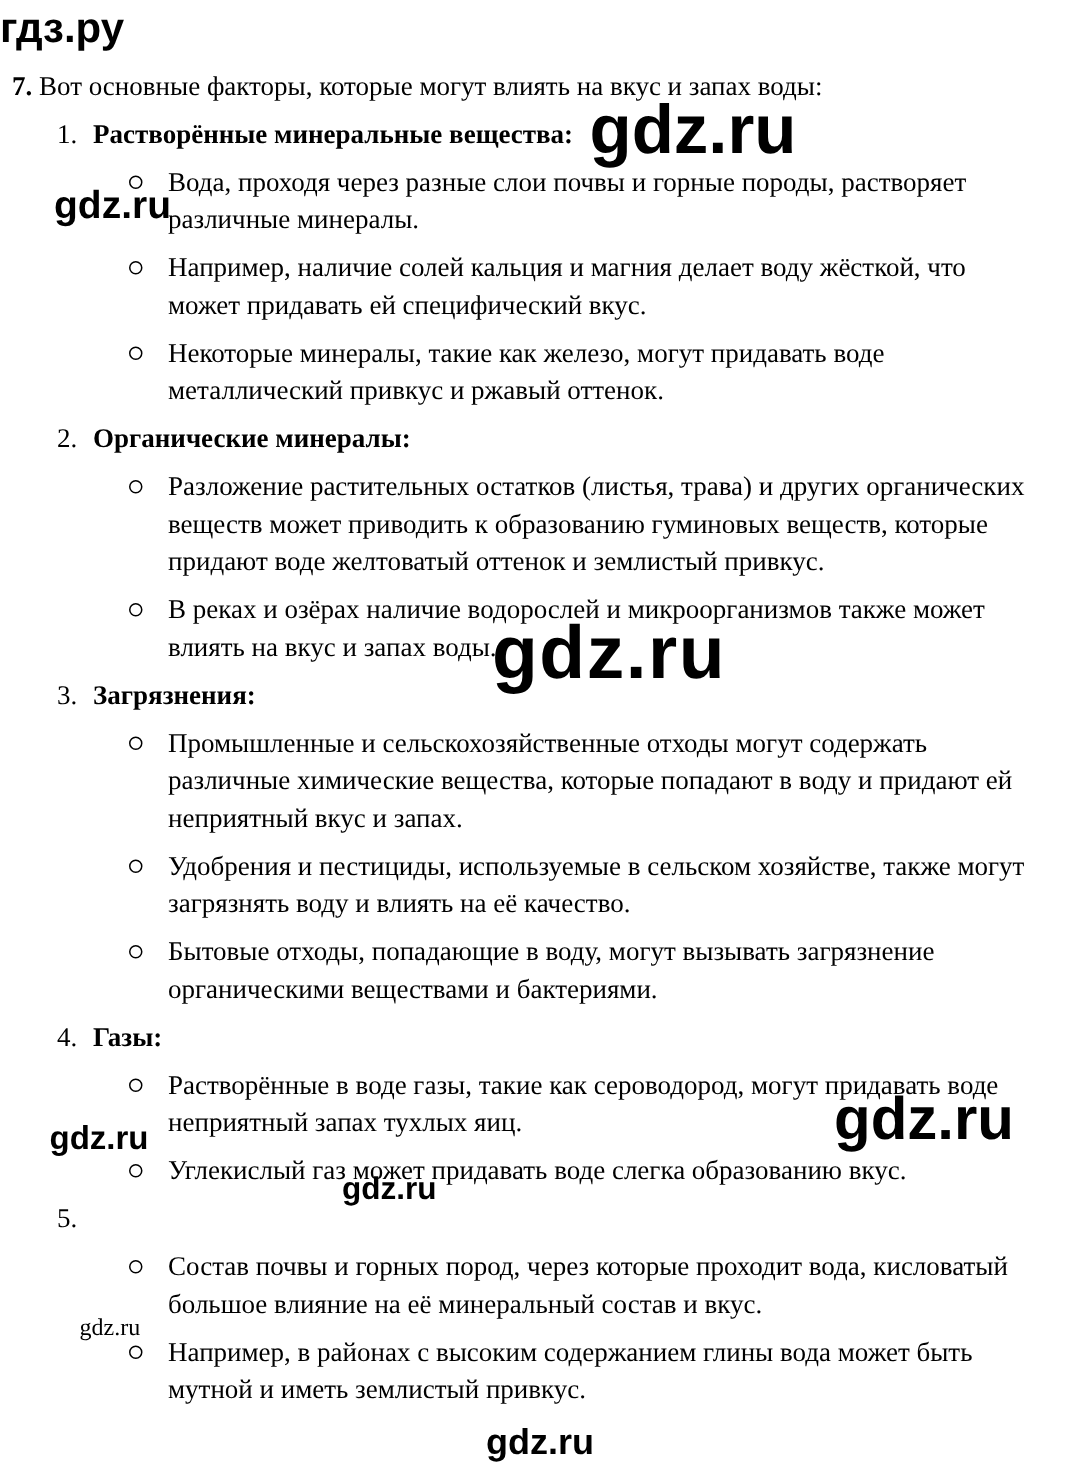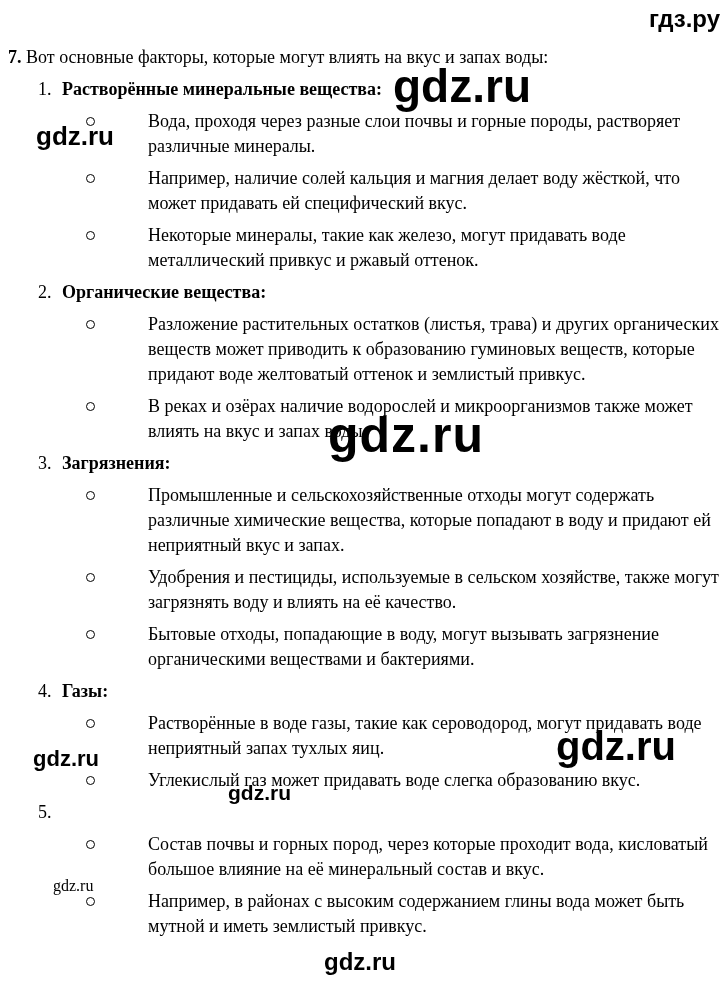--- a/index.html
+++ b/index.html
@@ -7,44 +7,43 @@
     width: 720px; height: 982px;
     background: #ffffff;
     color: #000000;
     font-family: "Liberation Serif", serif;
     font-size: 18px;
     position: relative;
     overflow: hidden;
   }
   .top-logo {
     padding-top: 2px;
-    text-align: right;
+    text-align: left;
     font-family: "Liberation Sans", sans-serif;
     font-weight: bold;
-    font-size: 24px;
+    font-size: 28px;
     line-height: 34px;
   }
   .intro {
     margin: 9px 16px 0 8px;
     line-height: 25px;
     font-family: Liberation Serif, serif;
   }
   .intro .num { font-weight: bold; }
   .section-header {
     display: flex;
     margin: 7px 0 7px 38px;
     line-height: 25px;
   }
   .section-header .num { width: 24px; flex: none; }
   .section-header .title { font-weight: bold; }
   .bullet {
     display: flex;
     margin: 7px 0 7px 86px;
     line-height: 25px;
-    gap: 36px;
   }
   .bullet .dot {
     width: 9px; height: 9px;
     border: 1.5px solid #000;
     border-radius: 50%;
     box-sizing: border-box;
     flex: none;
     margin-top: 8px;
   }
   .bullet .text {
@@ -99,21 +98,21 @@
   </div>
   <div class="bullet">
     <span class="dot"></span>
     <span class="text">Некоторые минералы, такие как железо, могут придавать воде металлический привкус и ржавый оттенок.</span>
   </div>
 </div>
 
 <div class="section">
   <div class="section-header">
     <span class="num">2.</span>
-    <span class="title">Органические вещества:</span>
+    <span class="title">Органические минералы:</span>
   </div>
   <div class="bullet">
     <span class="dot"></span>
     <span class="text">Разложение растительных остатков (листья, трава) и других органических веществ может приводить к образованию гуминовых веществ, которые придают воде желтоватый оттенок и землистый привкус.</span>
   </div>
   <div class="bullet">
     <span class="dot"></span>
     <span class="text">В реках и озёрах наличие водорослей и микроорганизмов также может влиять на вкус и запах воды.</span>
   </div>
 </div>

